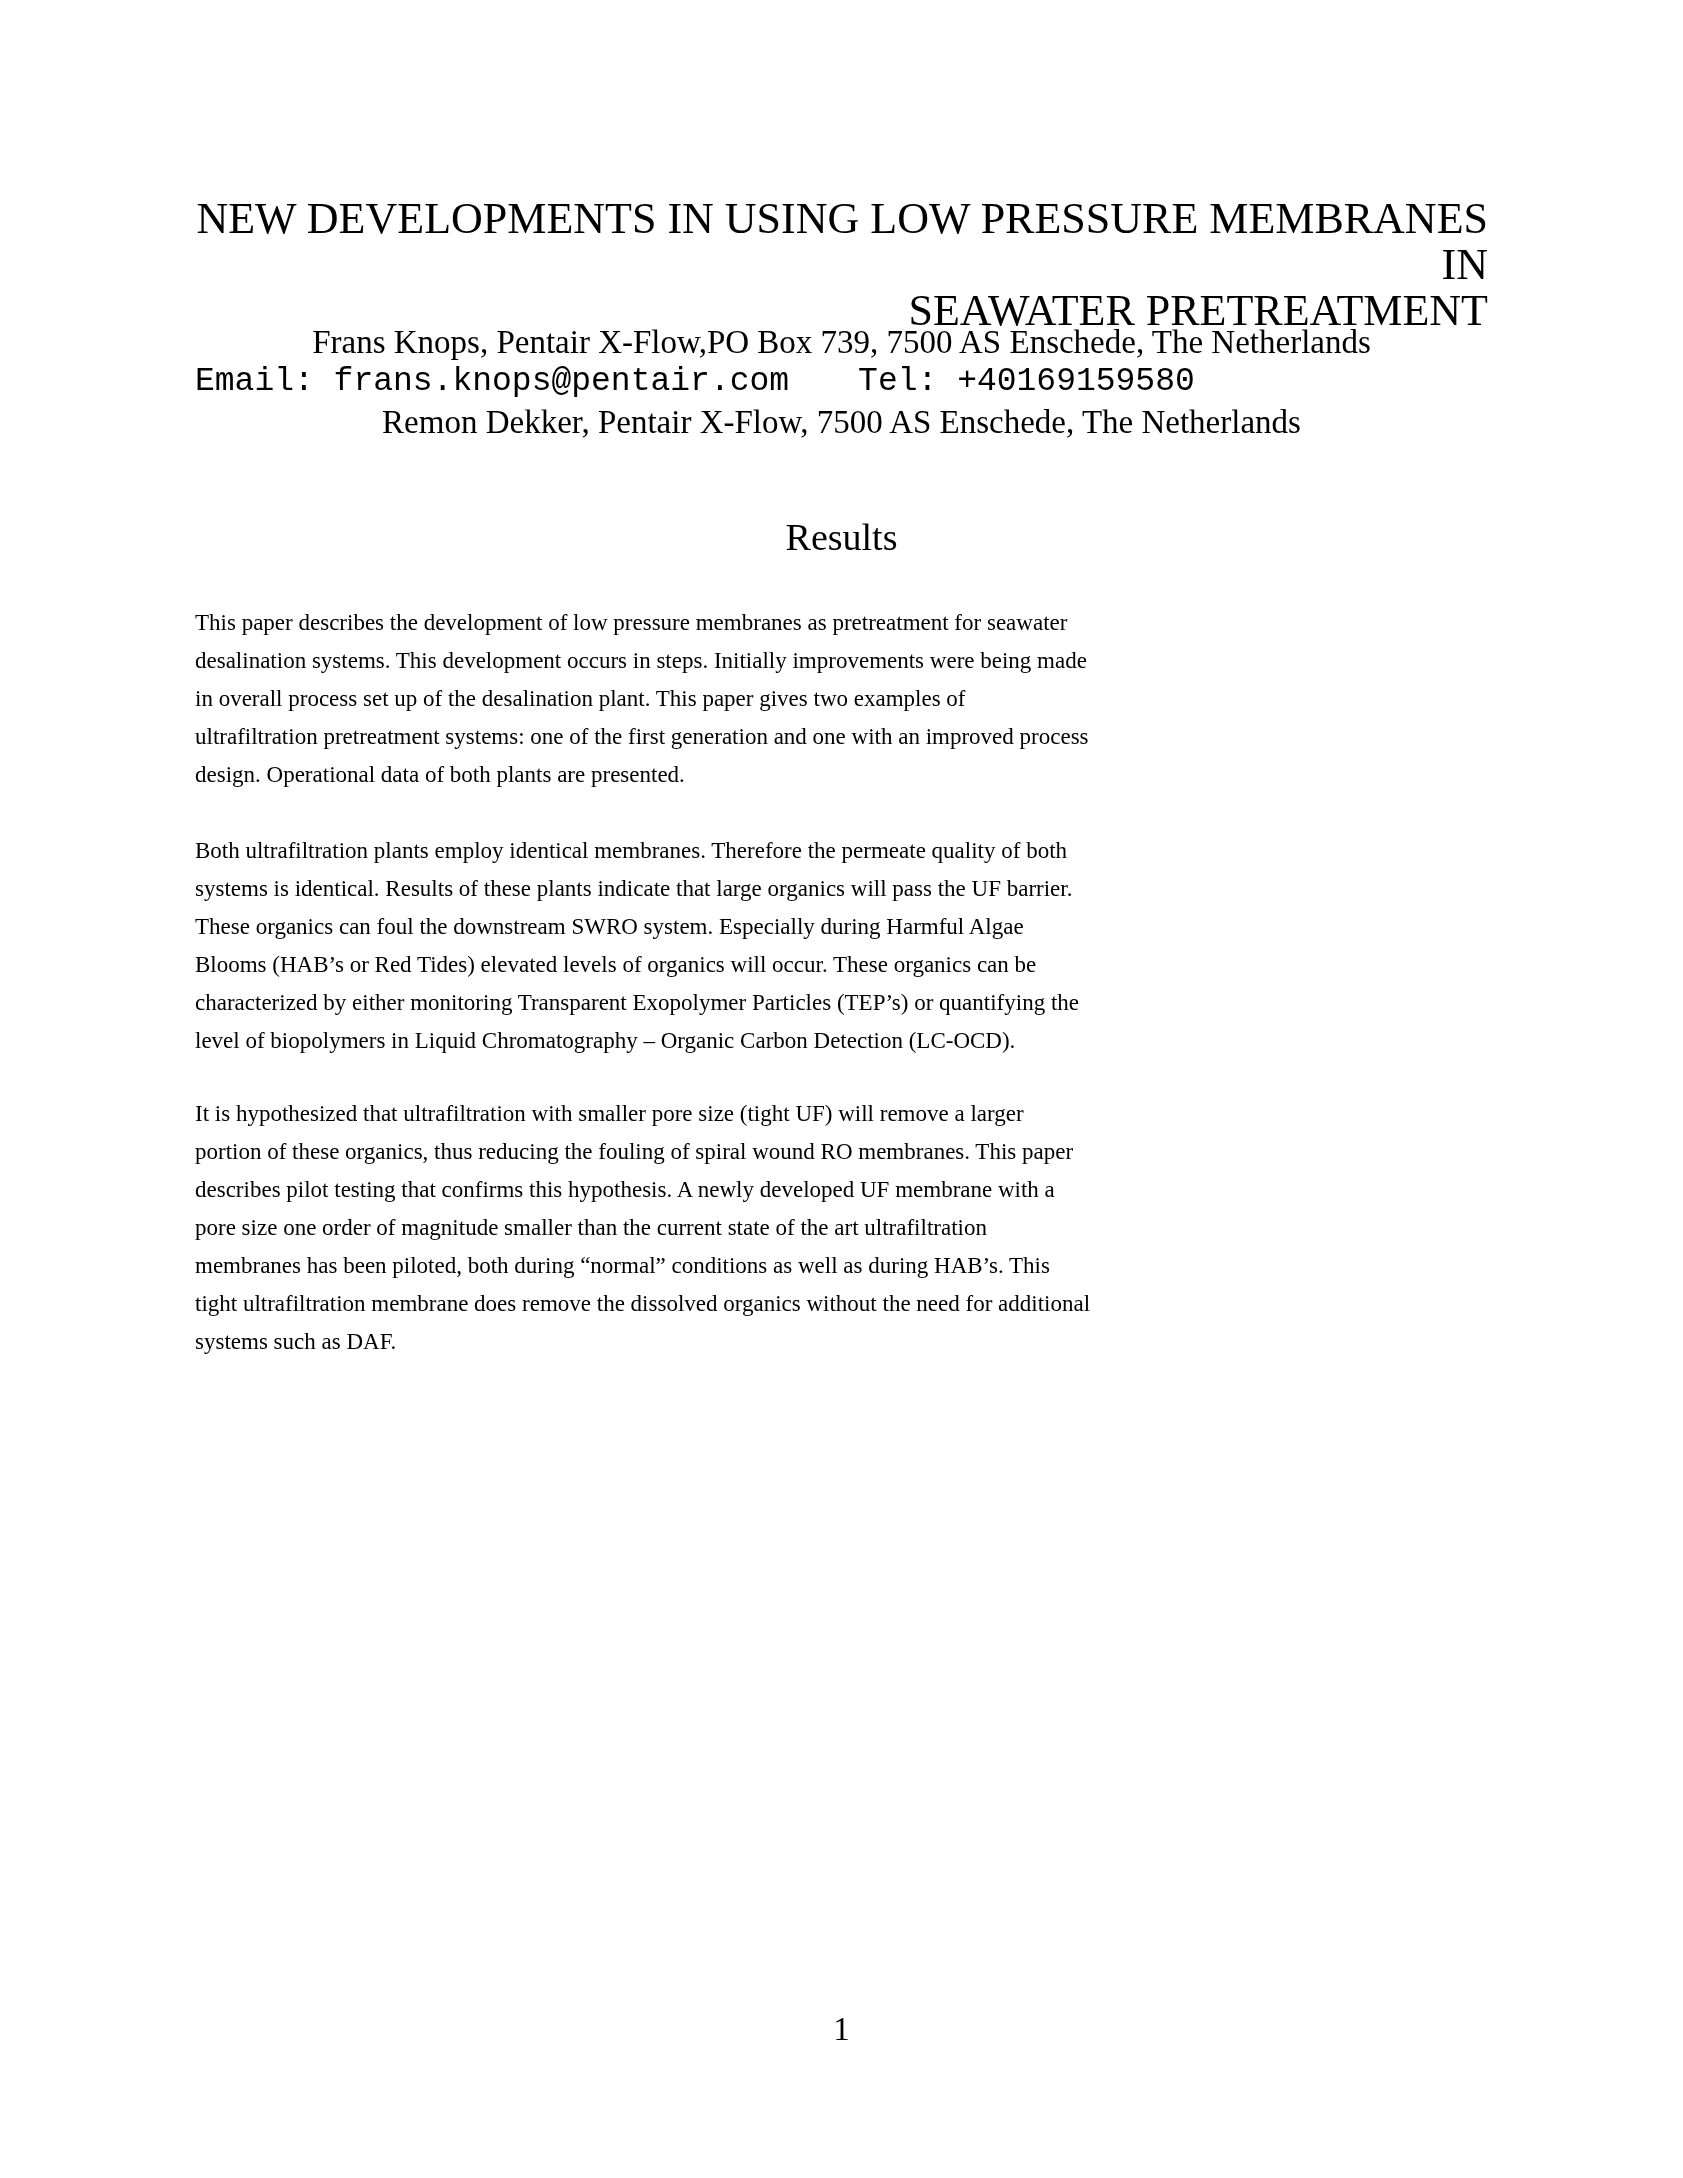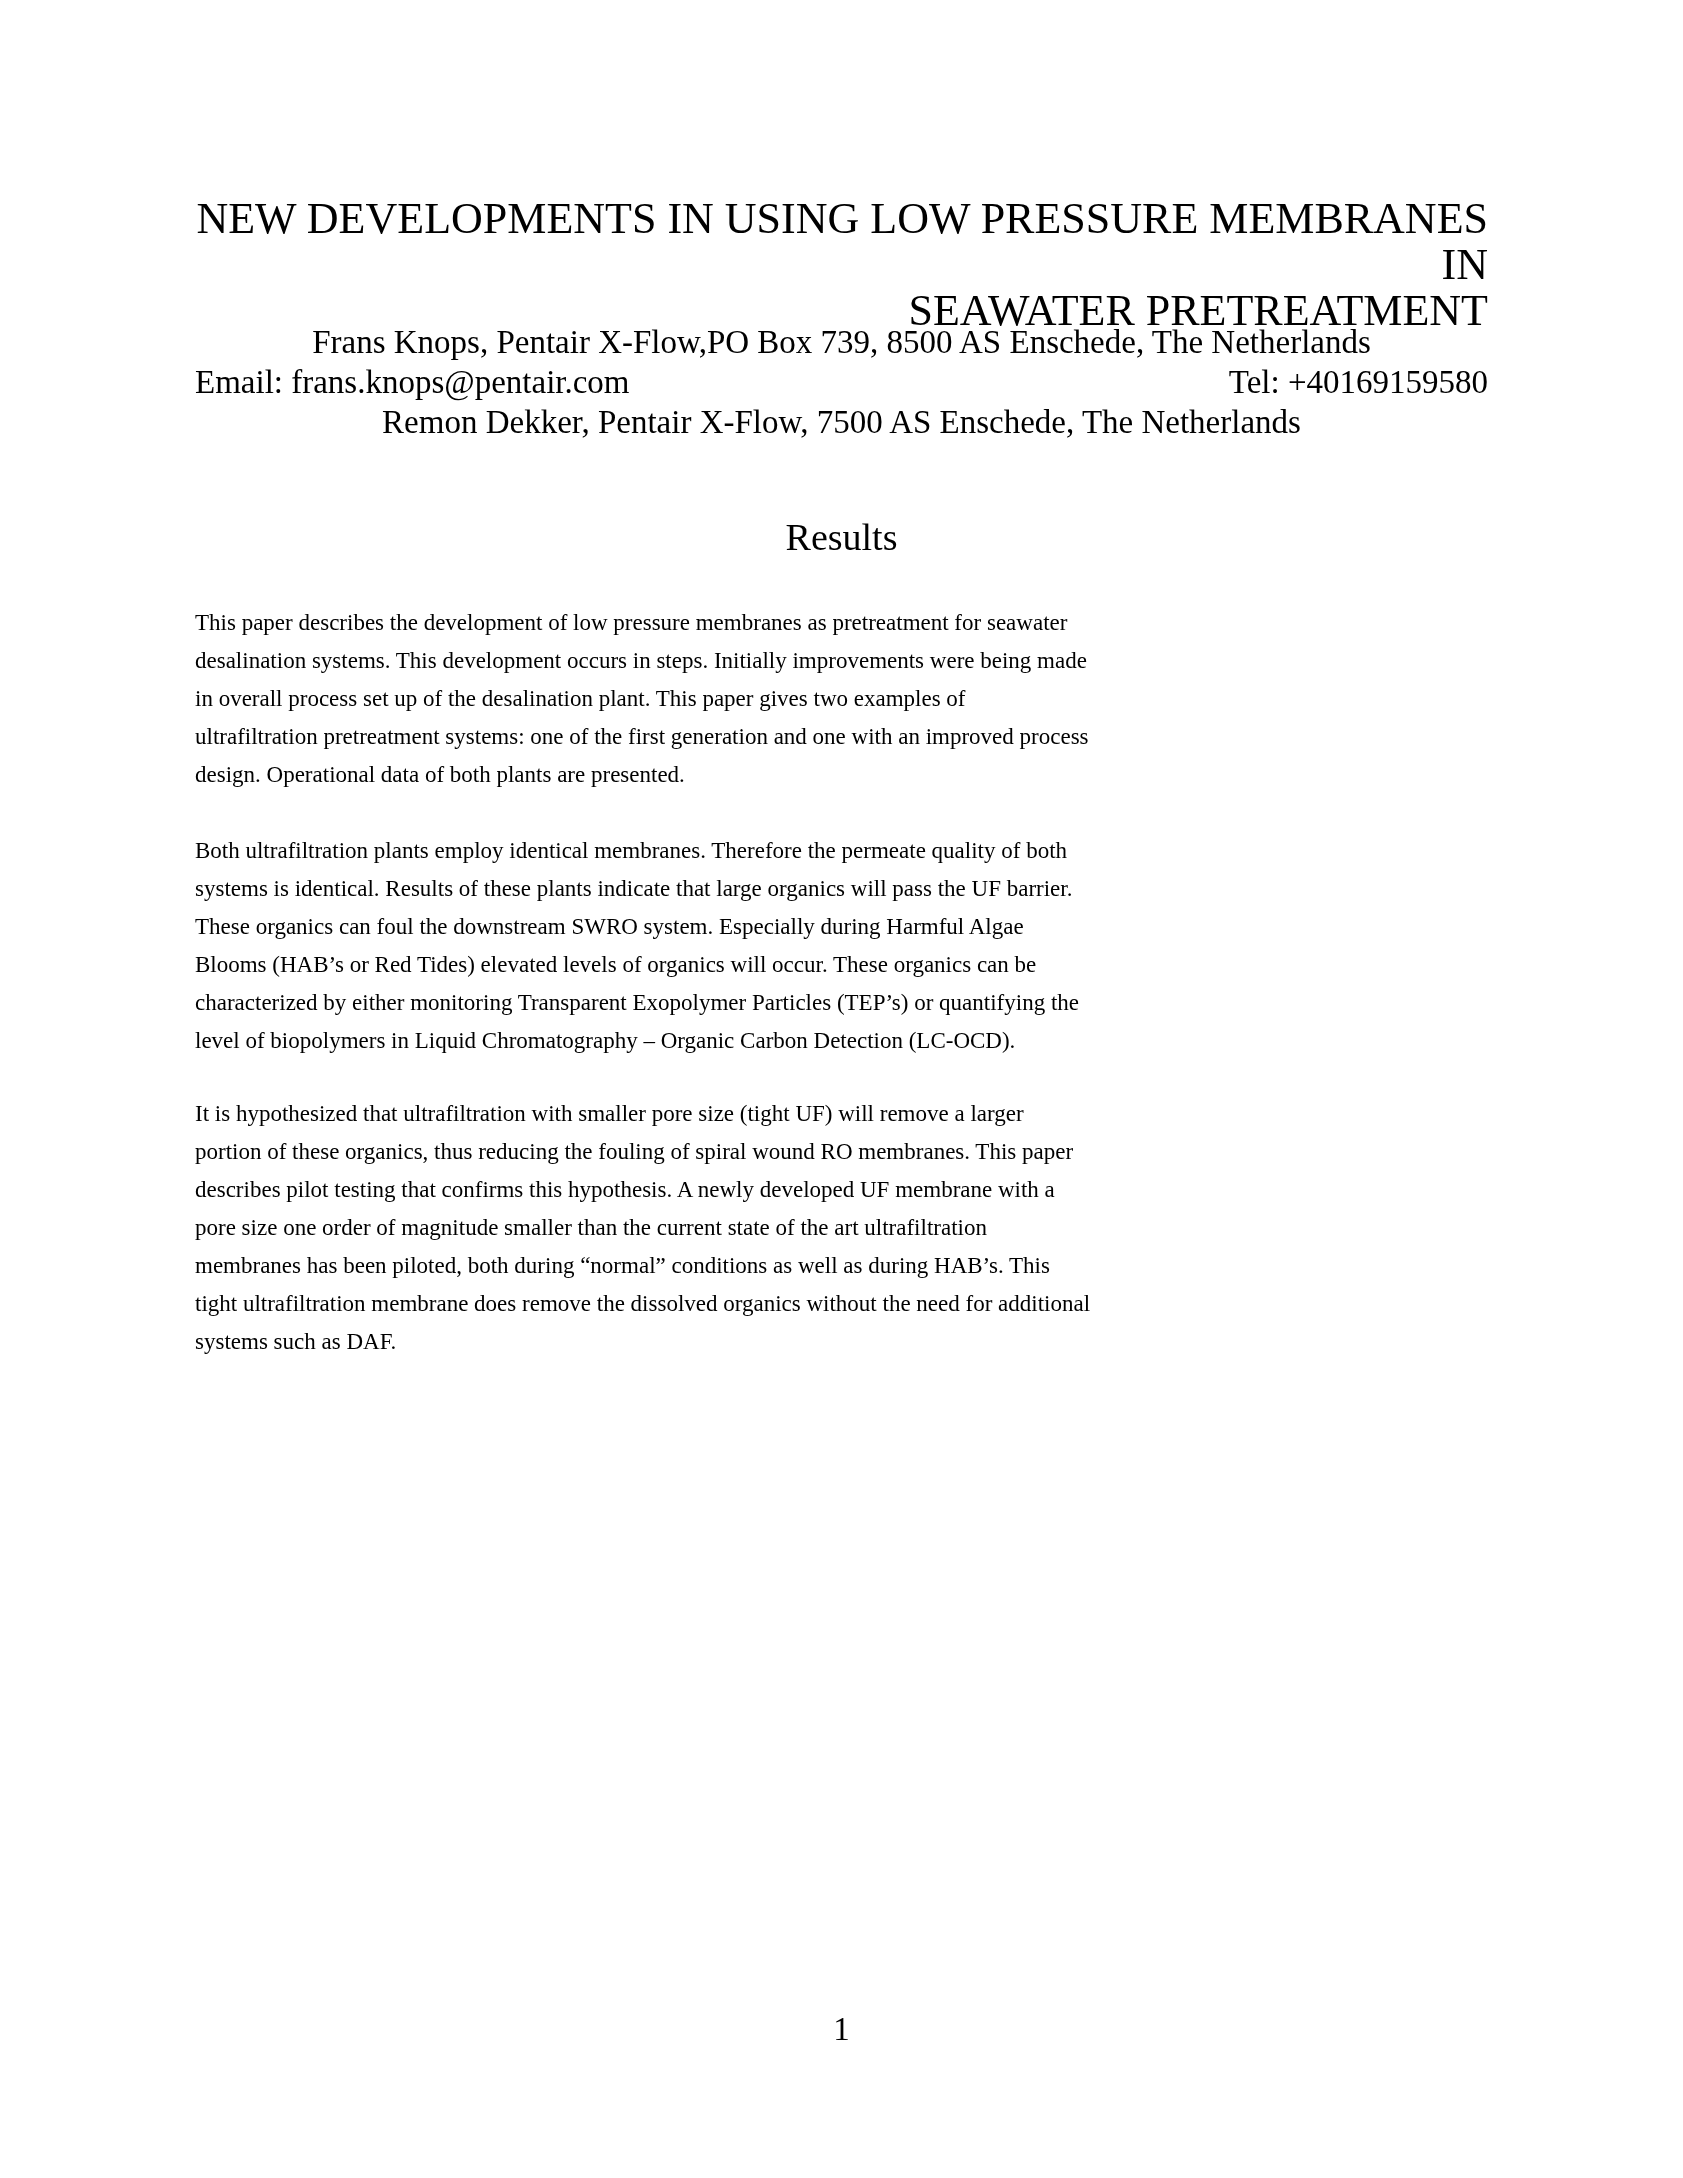--- a/index.html
+++ b/index.html
@@ -27,22 +27,23 @@
     position: absolute;
     left: 195px;
     top: 322px;
     width: 1293px;
     font-size: 33px;
     line-height: 40px;
     text-align: center;
   }
   .authors-contact {
     display: flex;
-    justify-content: space-between;
-    gap: 51px;
+    justify-content: flex-start;
+    gap: 69px;
+    font-family: Liberation Mono, monospace;
   }
   .abstract-heading {
     position: absolute;
     left: 195px;
     top: 515px;
     width: 1293px;
     font-size: 38px;
     line-height: 44px;
     text-align: center;
   }
@@ -70,21 +71,21 @@
 </style>
 </head>
 <body>
 
 <div class="page">
 
   <div class="doc-title">NEW DEVELOPMENTS IN USING LOW PRESSURE MEMBRANES IN
 SEAWATER PRETREATMENT</div>
 
   <div class="authors">
-    <div>Frans Knops, Pentair X-Flow,PO Box 739, 8500 AS Enschede, The Netherlands</div>
+    <div>Frans Knops, Pentair X-Flow,PO Box 739, 7500 AS Enschede, The Netherlands</div>
     <div class="authors-contact">
       <span>Email: frans.knops@pentair.com</span>
       <span>Tel: +40169159580</span>
     </div>
     <div>Remon Dekker, Pentair X-Flow, 7500 AS Enschede, The Netherlands</div>
   </div>
 
   <div class="abstract-heading">Results</div>
 
   <div class="para para-1">This paper describes the development of low pressure membranes as pretreatment for seawater

